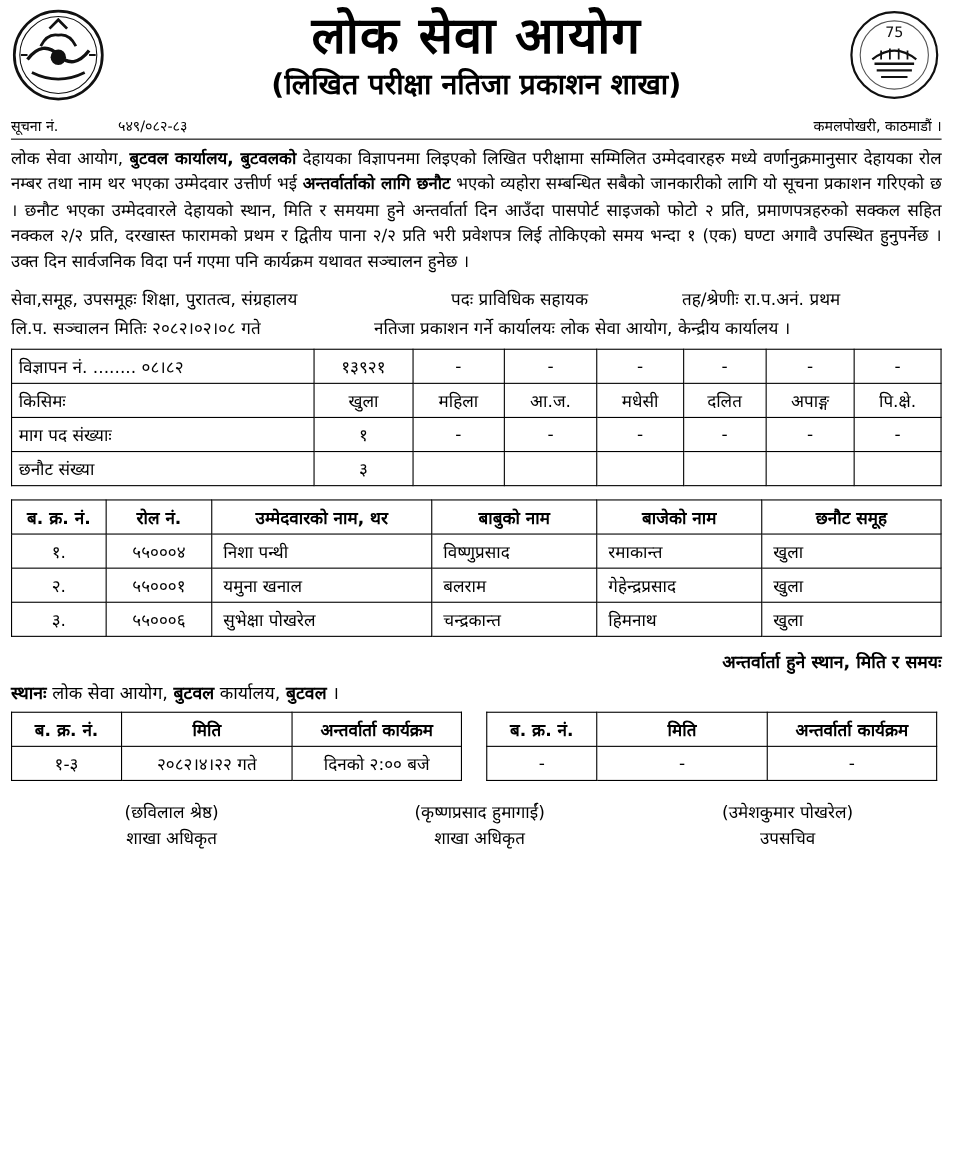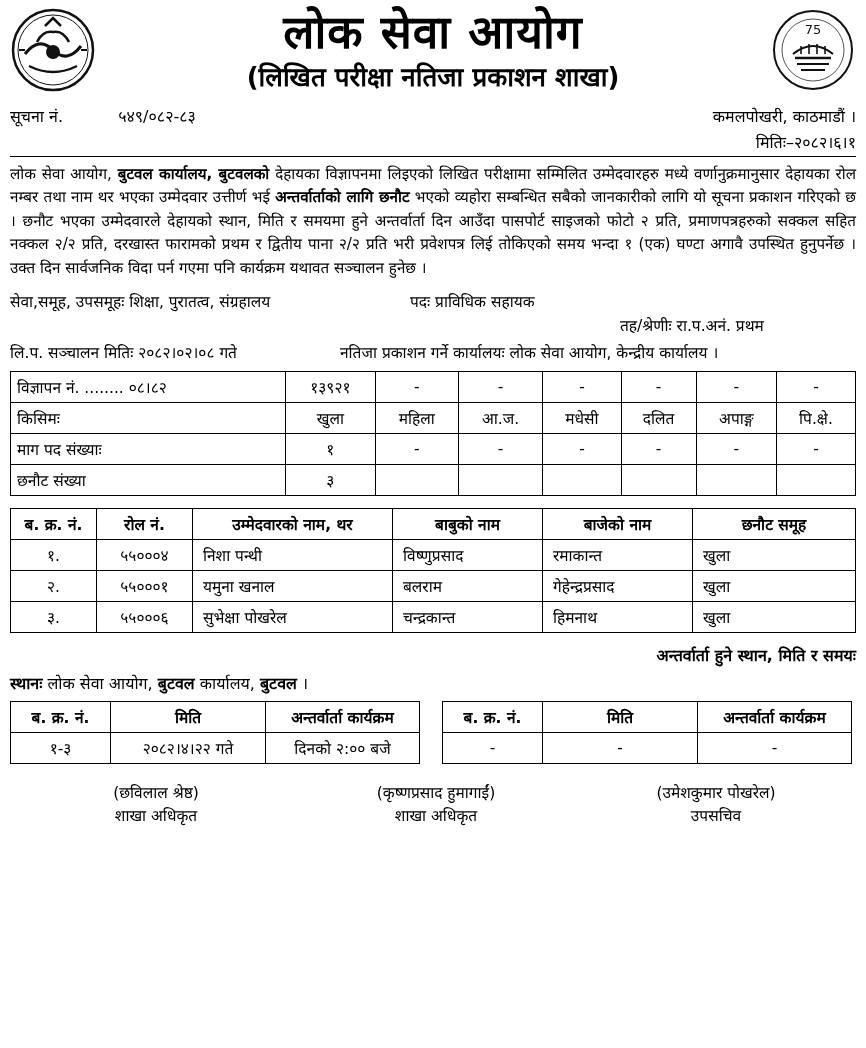--- a/index.html
+++ b/index.html
@@ -23,40 +23,40 @@
   }
   .titles { flex: 1 1 auto; text-align: center; }
   .main-title {
     font-size: 46px; font-weight: bold; letter-spacing: 1px; line-height: 1.15;
   }
   .sub-title { font-size: 26px; font-weight: bold; line-height: 1.3; margin-top: 2px; }
 
   
   .notice-row {
     display: flex; justify-content: space-between; align-items: flex-end;
-    margin-top: 10px; font-size: 16px;
+    margin-top: 10px; font-size: 13px;
   }
   .notice-left span { margin-right: 6px; }
   .notice-no-label { }
   .notice-no-value { margin-left: 44px; }
   .notice-place { }
   .date-row { text-align: right; font-size: 16px; margin-top: 4px; }
   .rule { border-top: 1.5px solid #000; margin: 3px 0 6px 0; }
 
   
   .para {
     font-size: 15.2px; line-height: 1.55; text-align: justify; text-justify: inter-word;
   }
   .para b { font-weight: bold; }
 
   
   .info-row { display: flex; margin-top: 9px; font-size: 15.5px; }
   .info-row .c1 { width: 400px; }
   .info-row .c2 { width: 210px; }
-  .info-row .c3 { flex: 1 1 auto; margin-top: 24px; }
+  .info-row .c3 { flex: 1 1 auto; }
   .info-row2 { display: flex; margin-top: 5px; font-size: 15.5px; }
   .info-row2 .d1 { width: 330px; }
   .info-row2 .d2 { flex: 1 1 auto; }
   .lbl { }
   .val { font-weight: normal; }
 
   
   table { border-collapse: collapse; width: 100%; padding-left: 16px; }
   .tbl td, .tbl th {
     border: 1.3px solid #000; padding: 4px 6px;
@@ -122,21 +122,20 @@
     </div>
   </div>
 
   <div class="notice-row">
     <div class="notice-left">
       <span class="notice-no-label">सूचना नं.</span>
       <span class="notice-no-value">५४९/०८२-८३</span>
     </div>
     <div class="notice-place">कमलपोखरी, काठमाडौं ।</div>
   </div>
-  <div class="date-row">मितिः–२०८२।६।१</div>
   <div class="rule"></div>
 
   <div class="para">
     <span>लोक सेवा आयोग, </span><b>बुटवल कार्यालय, बुटवलको</b><span> देहायका विज्ञापनमा लिइएको लिखित परीक्षामा सम्मिलित उम्मेदवारहरु मध्ये वर्णानुक्रमानुसार देहायका रोल नम्बर तथा नाम थर भएका उम्मेदवार उत्तीर्ण भई </span><b>अन्तर्वार्ताको लागि छनौट</b><span> भएको व्यहोरा सम्बन्धित सबैको जानकारीको लागि यो सूचना प्रकाशन गरिएको छ । छनौट भएका उम्मेदवारले देहायको स्थान, मिति र समयमा हुने अन्तर्वार्ता दिन आउँदा पासपोर्ट साइजको फोटो २ प्रति, प्रमाणपत्रहरुको सक्कल सहित नक्कल २/२ प्रति, दरखास्त फारामको प्रथम  र द्वितीय पाना २/२ प्रति भरी प्रवेशपत्र लिई तोकिएको समय भन्दा १ (एक) घण्टा अगावै उपस्थित हुनुपर्नेछ । उक्त दिन सार्वजनिक विदा पर्न गएमा पनि कार्यक्रम यथावत सञ्चालन हुनेछ ।</span>
   </div>
 
   <div class="info-row">
     <div class="c1">
       <span class="lbl">सेवा,समूह, उपसमूहः</span>
       <span class="val">शिक्षा, पुरातत्व, संग्रहालय</span>

